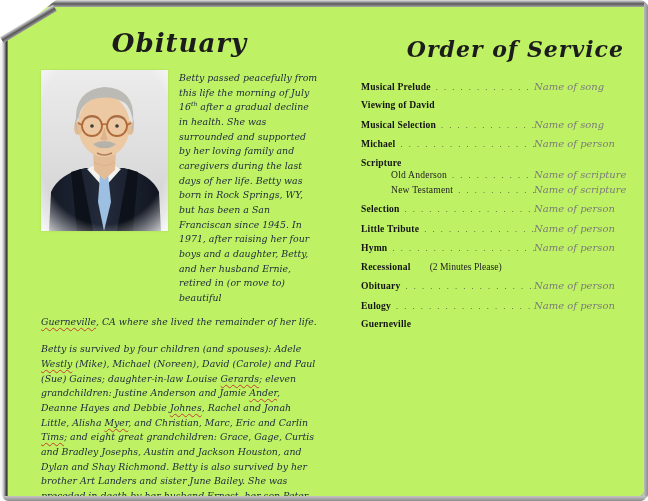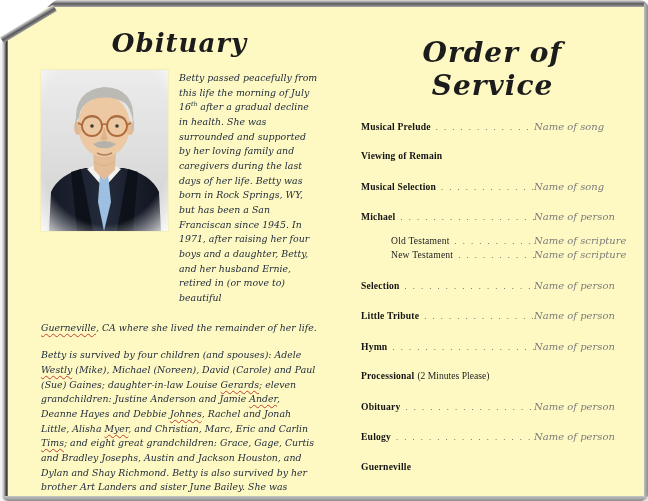--- a/index.html
+++ b/index.html
@@ -4,21 +4,21 @@
 <style>
   html,body{margin:0;padding:0;}
   body{
     width:648px;height:501px;position:relative;overflow:hidden;
     background:#ffffff;
     font-family:"DejaVu Serif", serif;
   }
   
   .sheet{
     position:absolute;left:3px;top:2px;right:2px;bottom:3px;
-    background:#fef9c3;border-radius:2px;
+    background:#bef264;border-radius:13px;
     box-shadow:0 2px 5px rgba(0,0,0,.28), 2px 2px 4px rgba(0,0,0,.18);
   }
   .edge{position:absolute;z-index:5;pointer-events:none;}
   .edge-top{top:0;left:36px;right:1px;height:7px;
     background:linear-gradient(#e2e2e2 0%,#5a5a5a 55%,#a6a6a6 100%);
     border-top-right-radius:7px;}
   .edge-left{left:1px;top:32px;bottom:2px;width:7px;
     background:linear-gradient(90deg,#ffffff 0%,#c2c2c2 38%,#3e3e3e 78%,#8a8a8a 100%);
     border-bottom-left-radius:7px;}
   .edge-right{right:0;top:3px;bottom:3px;width:4px;
@@ -45,39 +45,39 @@
   .photo{
     width:127px;height:161px;flex:0 0 auto;position:relative;
     box-shadow:inset 0 0 10px rgba(255,255,255,.9), 0 0 2px rgba(0,0,0,.12);
   }
   .photo svg{display:block;}
   .body-text{
     margin:0;font-style:italic;font-size:9.4px;line-height:1.56;
     color:#212d3d;text-align:left;
   }
   .photo-row .body-text{flex:1 1 auto;padding-top:1px;}
-  .para-cont{margin-top:15px;}
+  .para-cont{margin-top:9px;}
   .para{margin-top:13px;}
   .sq{
     text-decoration:underline;text-decoration-style:wavy;
     text-decoration-color:#c3402f;text-decoration-thickness:1px;
     text-underline-offset:2px;
   }
   sup{font-size:0.65em;vertical-align:super;line-height:0;}
 
   
   .col-right{position:absolute;left:358px;top:34px;width:263px;}
-  .col-right .script-title{font-size:28px;margin-bottom:18px;}
-  .service-list{display:flex;flex-direction:column;gap:17px;margin-top:0;}
+  .col-right .script-title{font-size:22px;margin-bottom:18px;text-align:right;}
+  .service-list{display:flex;flex-direction:column;gap:6px;margin-top:0;}
   .svc-row{
     display:grid;grid-template-columns:auto 1fr 90px;align-items:baseline;
     font-family:"Liberation Serif", serif;font-size:9.6px;line-height:1.3;
   }
   .svc-label{font-weight:bold;color:#141414;letter-spacing:.2px;white-space:nowrap;}
-  .svc-note{font-weight:normal;color:#242424;white-space:nowrap;padding-left:3px;}
+  .svc-note{font-weight:normal;color:#242424;white-space:nowrap;padding-left:3px;margin-left:16px;}
   .svc-row.sub .svc-label{font-weight:normal;padding-left:30px;color:#222;}
   .dots{
     overflow:hidden;white-space:nowrap;align-self:baseline;
     font-size:8.5px;color:#3c3c3c;letter-spacing:2px;padding:0 6px 0 5px;
   }
   .dots::after{content:". . . . . . . . . . . . . . . . . . . . . . . . . . . . . . . . . . . . . . . . . . . .";}
   .svc-value{
     font-style:italic;color:#7b7b7b;font-size:10px;white-space:nowrap;
     font-family:"DejaVu Serif", serif;
   }
@@ -163,35 +163,38 @@
 
   <div class="col-right">
     <h1 class="script-title">Order of Service</h1>
     <div class="service-list">
         <div class="svc-row">
           <span class="svc-label">Musical Prelude</span>
           <span class="dots"></span>
           <span class="svc-value">Name of song</span>
         </div>
         <div class="svc-row">
-          <span class="svc-label">Viewing of Remain</span>
+          <span class="svc-label">Viewing of David</span>
         </div>
         <div class="svc-row">
           <span class="svc-label">Musical Selection</span>
           <span class="dots"></span>
           <span class="svc-value">Name of song</span>
         </div>
         <div class="svc-row">
           <span class="svc-label">Michael</span>
           <span class="dots"></span>
           <span class="svc-value">Name of person</span>
+        </div>
+        <div class="svc-row">
+          <span class="svc-label">Scripture</span>
         </div>
         <div class="svc-sub-group">
           <div class="svc-row sub">
-            <span class="svc-label">Old Testament</span>
+            <span class="svc-label">Old Anderson</span>
             <span class="dots"></span>
             <span class="svc-value">Name of scripture</span>
           </div>
           <div class="svc-row sub">
             <span class="svc-label">New Testament</span>
             <span class="dots"></span>
             <span class="svc-value">Name of scripture</span>
           </div>
         </div>
         <div class="svc-row">
@@ -203,21 +206,21 @@
           <span class="svc-label">Little Tribute</span>
           <span class="dots"></span>
           <span class="svc-value">Name of person</span>
         </div>
         <div class="svc-row">
           <span class="svc-label">Hymn</span>
           <span class="dots"></span>
           <span class="svc-value">Name of person</span>
         </div>
         <div class="svc-row">
-          <span class="svc-label">Processional</span>
+          <span class="svc-label">Recessional</span>
           <span class="svc-note">(2 Minutes Please)</span>
         </div>
         <div class="svc-row">
           <span class="svc-label">Obituary</span>
           <span class="dots"></span>
           <span class="svc-value">Name of person</span>
         </div>
         <div class="svc-row">
           <span class="svc-label">Eulogy</span>
           <span class="dots"></span>

